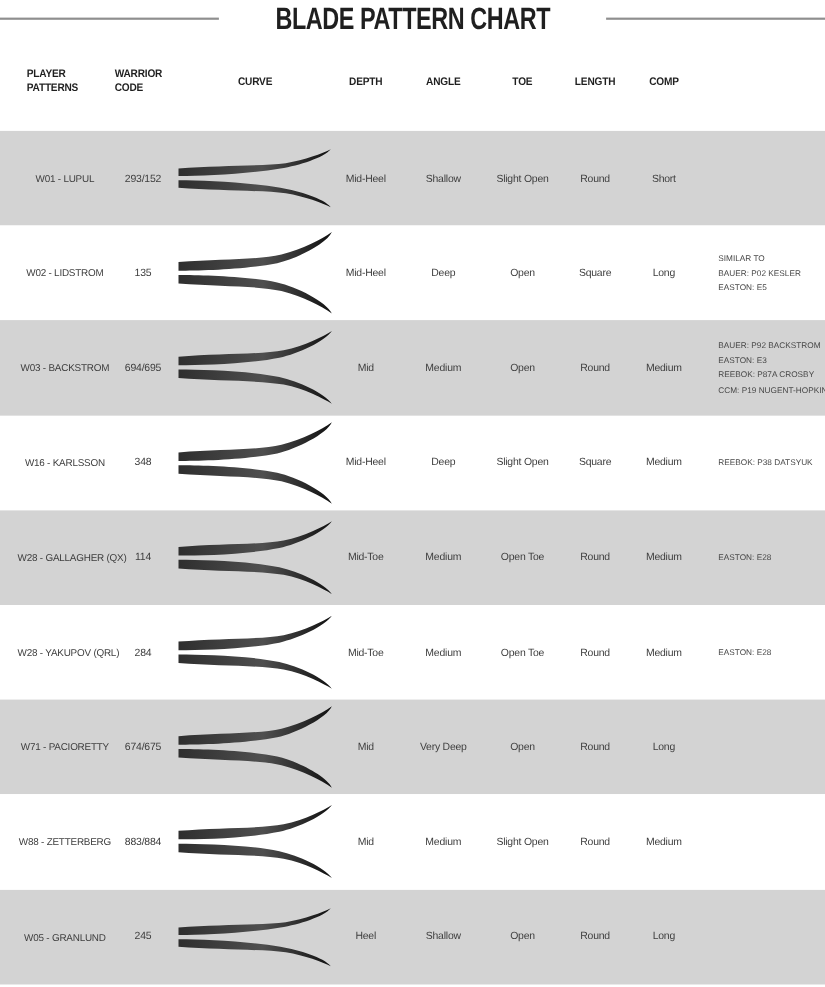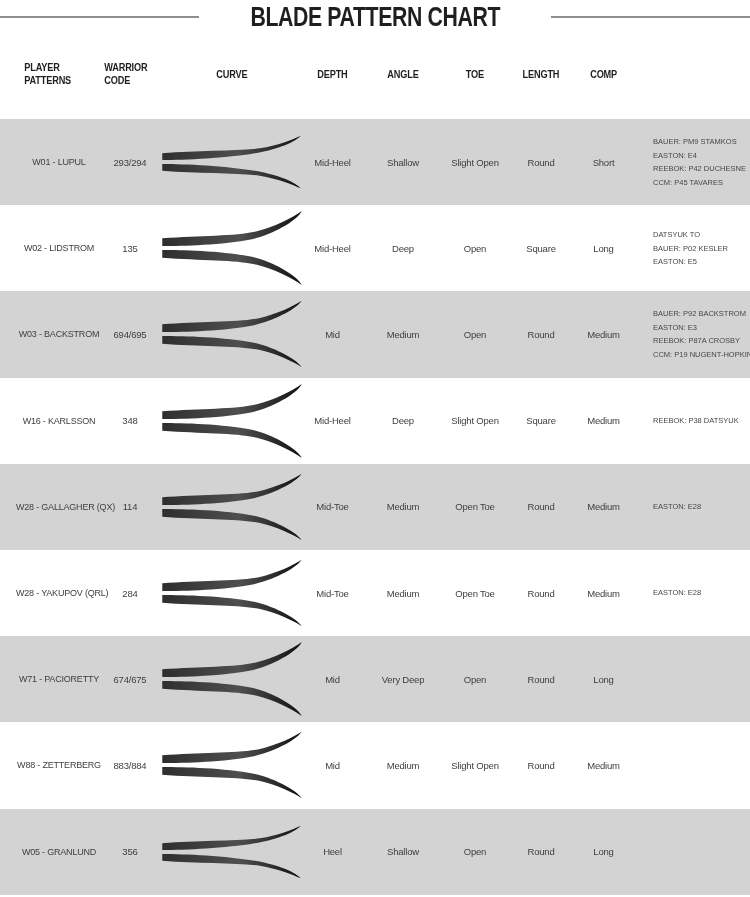--- a/index.html
+++ b/index.html
@@ -150,55 +150,49 @@
         <span>LENGTH</span>
       </div>
       <div class="colhead">
         <span>COMP</span>
       </div>
     </div>
 
   <div class="tbody">
       <div class="grid9 row">
         <div class="cell player">W01 - LUPUL</div>
-        <div class="cell code">293/294</div>
+        <div class="cell code">293/152</div>
         <div class="cell pattern">
           <svg class="blade-svg" width="150" height="78" viewBox="0 0 150 80">
             <path d="M4,31 C42,28 80,29 104,26 C122,23 138,17 146,13 C139,21 117,28 99,31 C69,36 28,38 4,38 Z" fill="url(#bladeGrad)"></path>
             <path d="M4,49 C42,52 80,51 104,54 C122,57 138,63 146,67 C139,59 117,52 99,49 C69,44 28,42 4,42 Z" fill="url(#bladeGrad)"></path>
           </svg>
         </div>
         <div class="cell ">Mid-Heel</div>
         <div class="cell ">Shallow</div>
         <div class="cell ">Slight Open</div>
         <div class="cell ">Round</div>
         <div class="cell ">Short</div>
-        <div class="cell comp">
-          <div>BAUER: PM9 STAMKOS</div>
-          <div>EASTON: E4</div>
-          <div>REEBOK: P42 DUCHESNE</div>
-          <div>CCM: P45 TAVARES</div>
-        </div>
       </div>
       <div class="grid9 row">
         <div class="cell player">W02 - LIDSTROM</div>
         <div class="cell code">135</div>
         <div class="cell pattern">
           <svg class="blade-svg" width="150" height="78" viewBox="0 0 150 80">
             <path d="M4,30 C44,27 78,28 100,23 C120,18 137,9 147,2 C142,13 114,27 96,31 C66,37 25,38 4,38 Z" fill="url(#bladeGrad)"></path>
             <path d="M4,50 C44,53 78,52 100,57 C120,62 137,71 147,78 C142,67 114,53 96,49 C66,43 25,42 4,42 Z" fill="url(#bladeGrad)"></path>
           </svg>
         </div>
         <div class="cell ">Mid-Heel</div>
         <div class="cell ">Deep</div>
         <div class="cell ">Open</div>
         <div class="cell ">Square</div>
         <div class="cell ">Long</div>
         <div class="cell comp">
-          <div>DATSYUK TO</div>
+          <div>SIMILAR TO</div>
           <div>BAUER: P02 KESLER</div>
           <div>EASTON: E5</div>
         </div>
       </div>
       <div class="grid9 row">
         <div class="cell player">W03 - BACKSTROM</div>
         <div class="cell code">694/695</div>
         <div class="cell pattern">
           <svg class="blade-svg" width="150" height="78" viewBox="0 0 150 80">
             <path d="M4,30 C42,27 80,28 102,24 C122,20 139,11 147,6 C140,16 116,27 98,31 C68,37 27,38 4,38 Z" fill="url(#bladeGrad)"></path>
@@ -296,21 +290,21 @@
           </svg>
         </div>
         <div class="cell ">Mid</div>
         <div class="cell ">Medium</div>
         <div class="cell ">Slight Open</div>
         <div class="cell ">Round</div>
         <div class="cell ">Medium</div>
       </div>
       <div class="grid9 row">
         <div class="cell player">W05 - GRANLUND</div>
-        <div class="cell code">356</div>
+        <div class="cell code">245</div>
         <div class="cell pattern">
           <svg class="blade-svg" width="150" height="78" viewBox="0 0 150 80">
             <path d="M4,31 C42,28 80,29 104,26 C122,23 138,17 146,13 C139,21 117,28 99,31 C69,36 28,38 4,38 Z" fill="url(#bladeGrad)"></path>
             <path d="M4,49 C42,52 80,51 104,54 C122,57 138,63 146,67 C139,59 117,52 99,49 C69,44 28,42 4,42 Z" fill="url(#bladeGrad)"></path>
           </svg>
         </div>
         <div class="cell ">Heel</div>
         <div class="cell ">Shallow</div>
         <div class="cell ">Open</div>
         <div class="cell ">Round</div>

